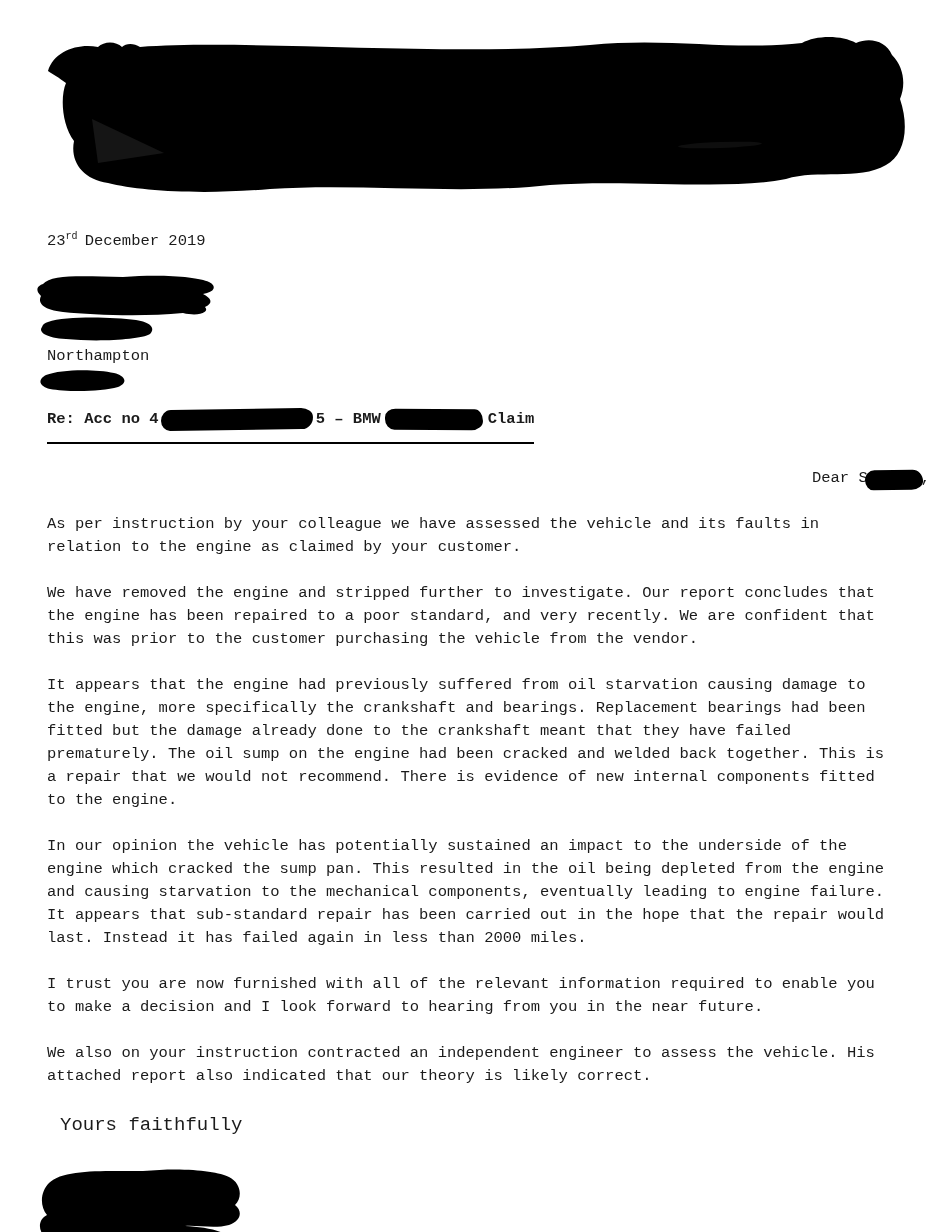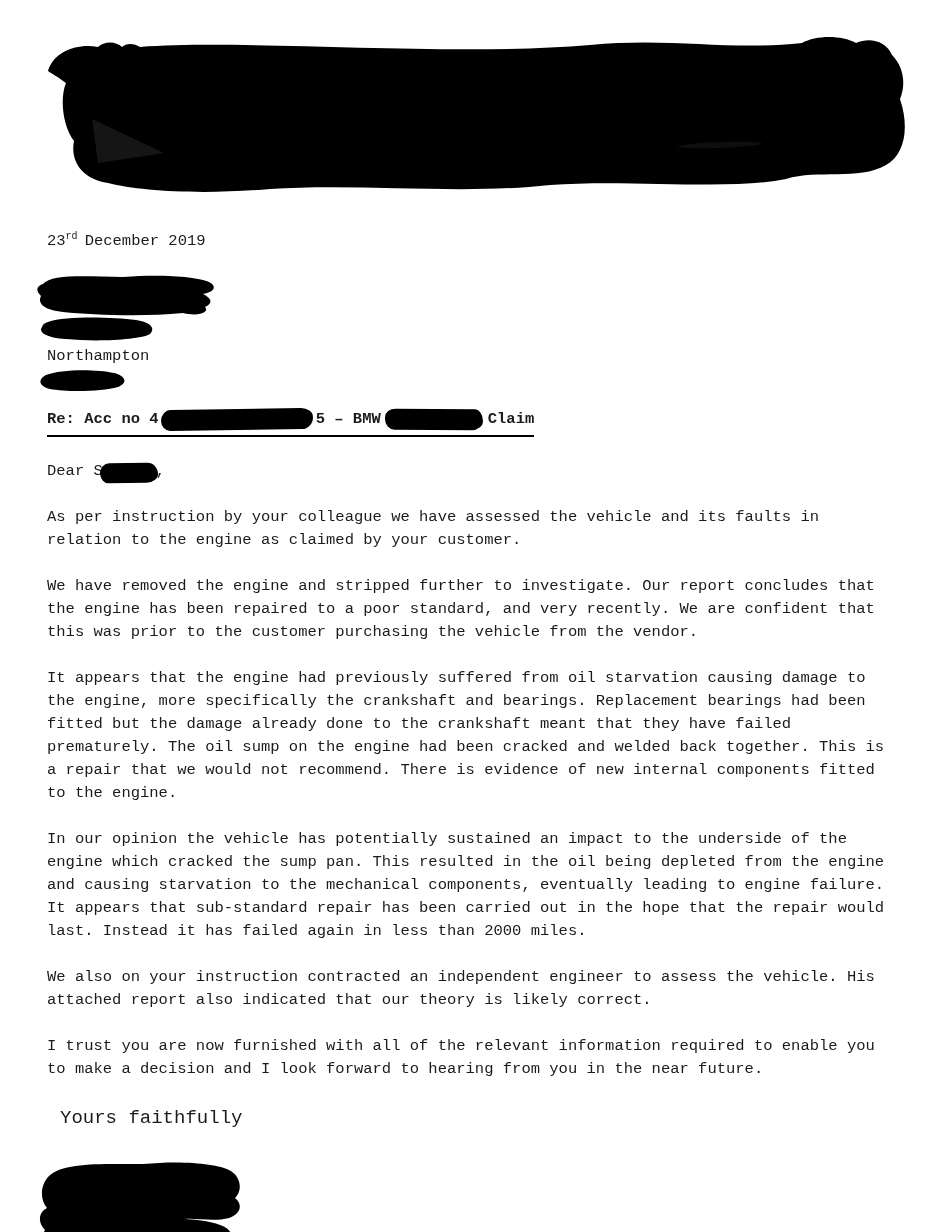--- a/index.html
+++ b/index.html
@@ -45,21 +45,21 @@
   .addr-blob-3 { display: block; margin: 0 0 0 3px; }
   .subject-line {
     margin: 15px 0 0 47px;
     font-size: 15.5px;
     line-height: 23px;
     font-weight: 700;
   }
   .subject-underline {
     display: inline-block;
     border-bottom: 2px solid var(--redaction-color);
-    padding-bottom: 4px;
+    padding-bottom: 11px;
   }
   .inline-redaction {
     display: inline-block;
     background: var(--redaction-color);
     vertical-align: text-bottom;
   }
   .subject-redaction-a {
     width: 152px; height: 21px;
     border-radius: 10px 12px 11px 9px / 11px 9px 12px 10px;
     transform: rotate(-0.8deg);
@@ -68,20 +68,21 @@
   .subject-redaction-b {
     width: 98px; height: 21px;
     border-radius: 11px 9px 12px 10px / 9px 12px 10px 11px;
     transform: rotate(0.5deg);
     margin: 0 5px -2px 4px;
   }
   .greeting-line {
     margin: 23px 0 0 47px;
     font-size: 15.5px;
     line-height: 23px;
+    text-align: right;
   }
   .greeting-redaction {
     width: 58px; height: 20px;
     border-radius: 10px 11px 12px 9px / 10px 12px 9px 11px;
     margin: 0 0 -3px -3px;
     transform: rotate(-1deg);
   }
   .greeting-comma { margin-left: -2px; }
   .body-para {
     margin: 23px 12px 0 47px;
@@ -167,22 +168,22 @@
   </div>
 
   <div class="greeting-line">
     <span>Dear S</span><span class="inline-redaction greeting-redaction"></span><span class="greeting-comma">,</span>
   </div>
 
   <p class="body-para">As per instruction by your colleague we have assessed the vehicle and its faults in relation to the engine as claimed by your customer.</p>
   <p class="body-para">We have removed the engine and stripped further to investigate. Our report concludes that the engine has been repaired to a poor standard, and very recently. We are confident that this was prior to the customer purchasing the vehicle from the vendor.</p>
   <p class="body-para">It appears that the engine had previously suffered from oil starvation causing damage to the engine, more specifically the crankshaft and bearings. Replacement bearings had been fitted but the damage already done to the crankshaft meant that they have failed prematurely. The oil sump on the engine had been cracked and welded back together. This is a repair that we would not recommend. There is evidence of new internal components fitted to the engine.</p>
   <p class="body-para">In our opinion the vehicle has potentially sustained an impact to the underside of the engine which cracked the sump pan. This resulted in the oil being depleted from the engine and causing starvation to the mechanical components, eventually leading to engine failure. It appears that sub-standard repair has been carried out in the hope that the repair would last. Instead it has failed again in less than 2000 miles.</p>
+  <p class="body-para">I trust you are now furnished with all of the relevant information required to enable you to make a decision and I look forward to hearing from you in the near future.</p>
   <p class="body-para">We also on your instruction contracted an independent engineer to assess the vehicle. His attached report also indicated that our theory is likely correct.</p>
-  <p class="body-para">I trust you are now furnished with all of the relevant information required to enable you to make a decision and I look forward to hearing from you in the near future.</p>
 
   <div class="closing-line">Yours faithfully</div>
 
   <svg class="signature-blob" width="212" height="103" viewBox="0 0 212 103" xmlns="http://www.w3.org/2000/svg">
     <path class="blob-fill" d="M 16 20
       C 30 6, 70 8, 110 8
       C 150 4, 185 8, 196 14
       C 208 20, 210 34, 202 42
       C 210 48, 208 58, 196 62
       C 182 66, 164 62, 152 63

